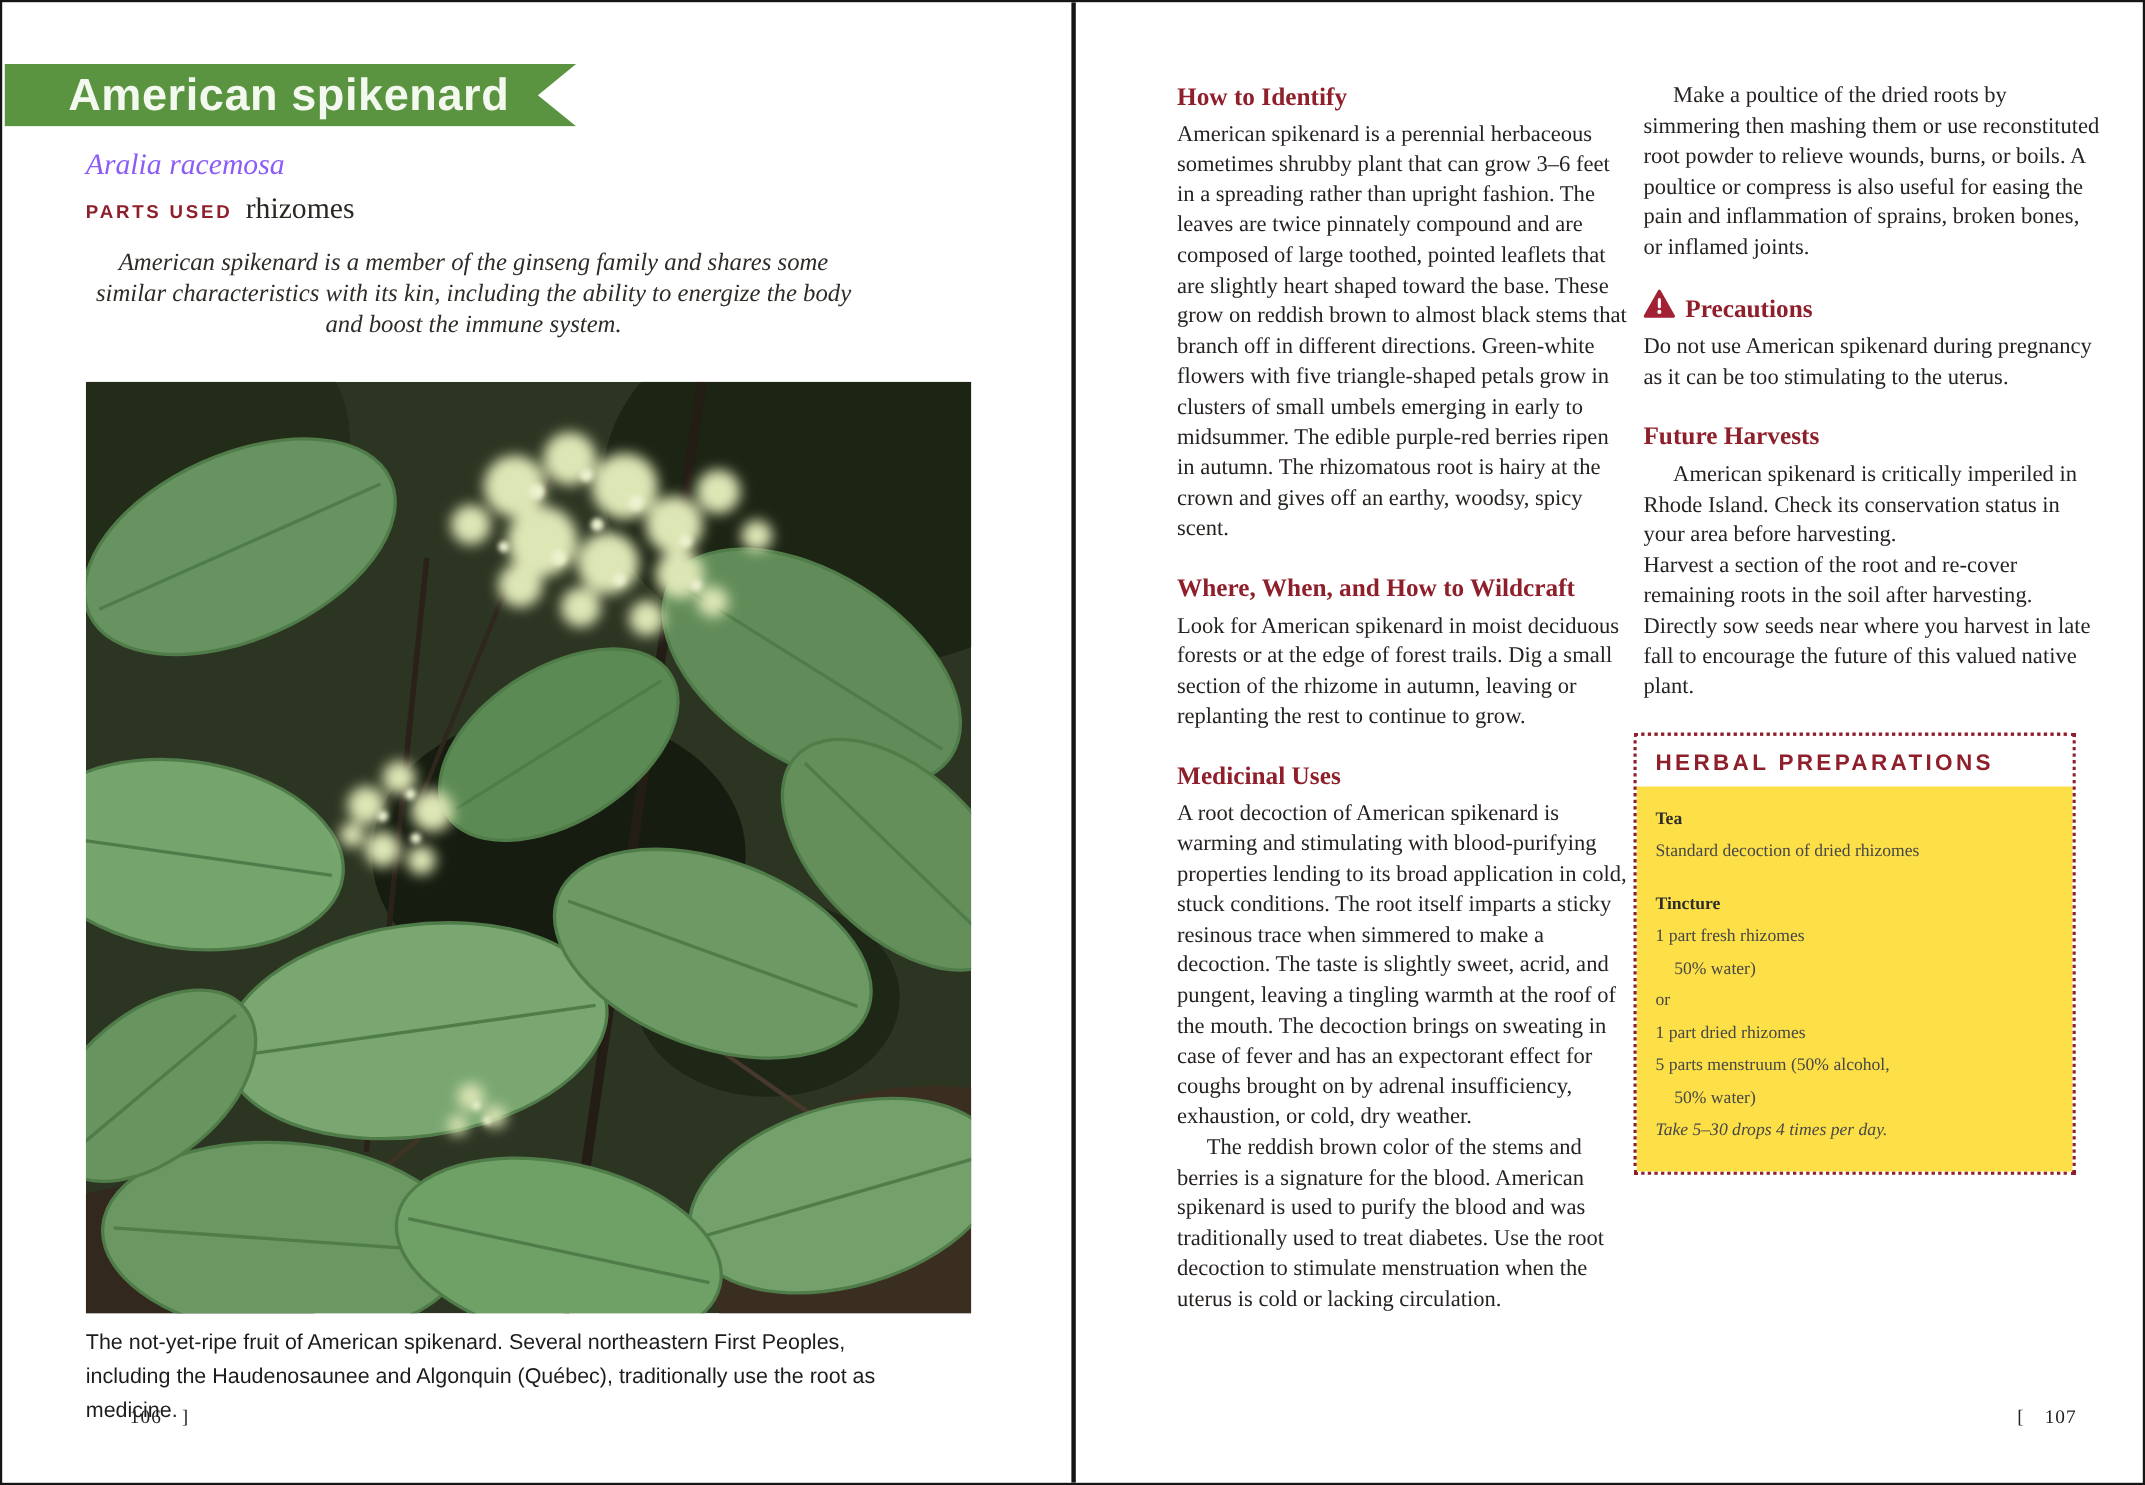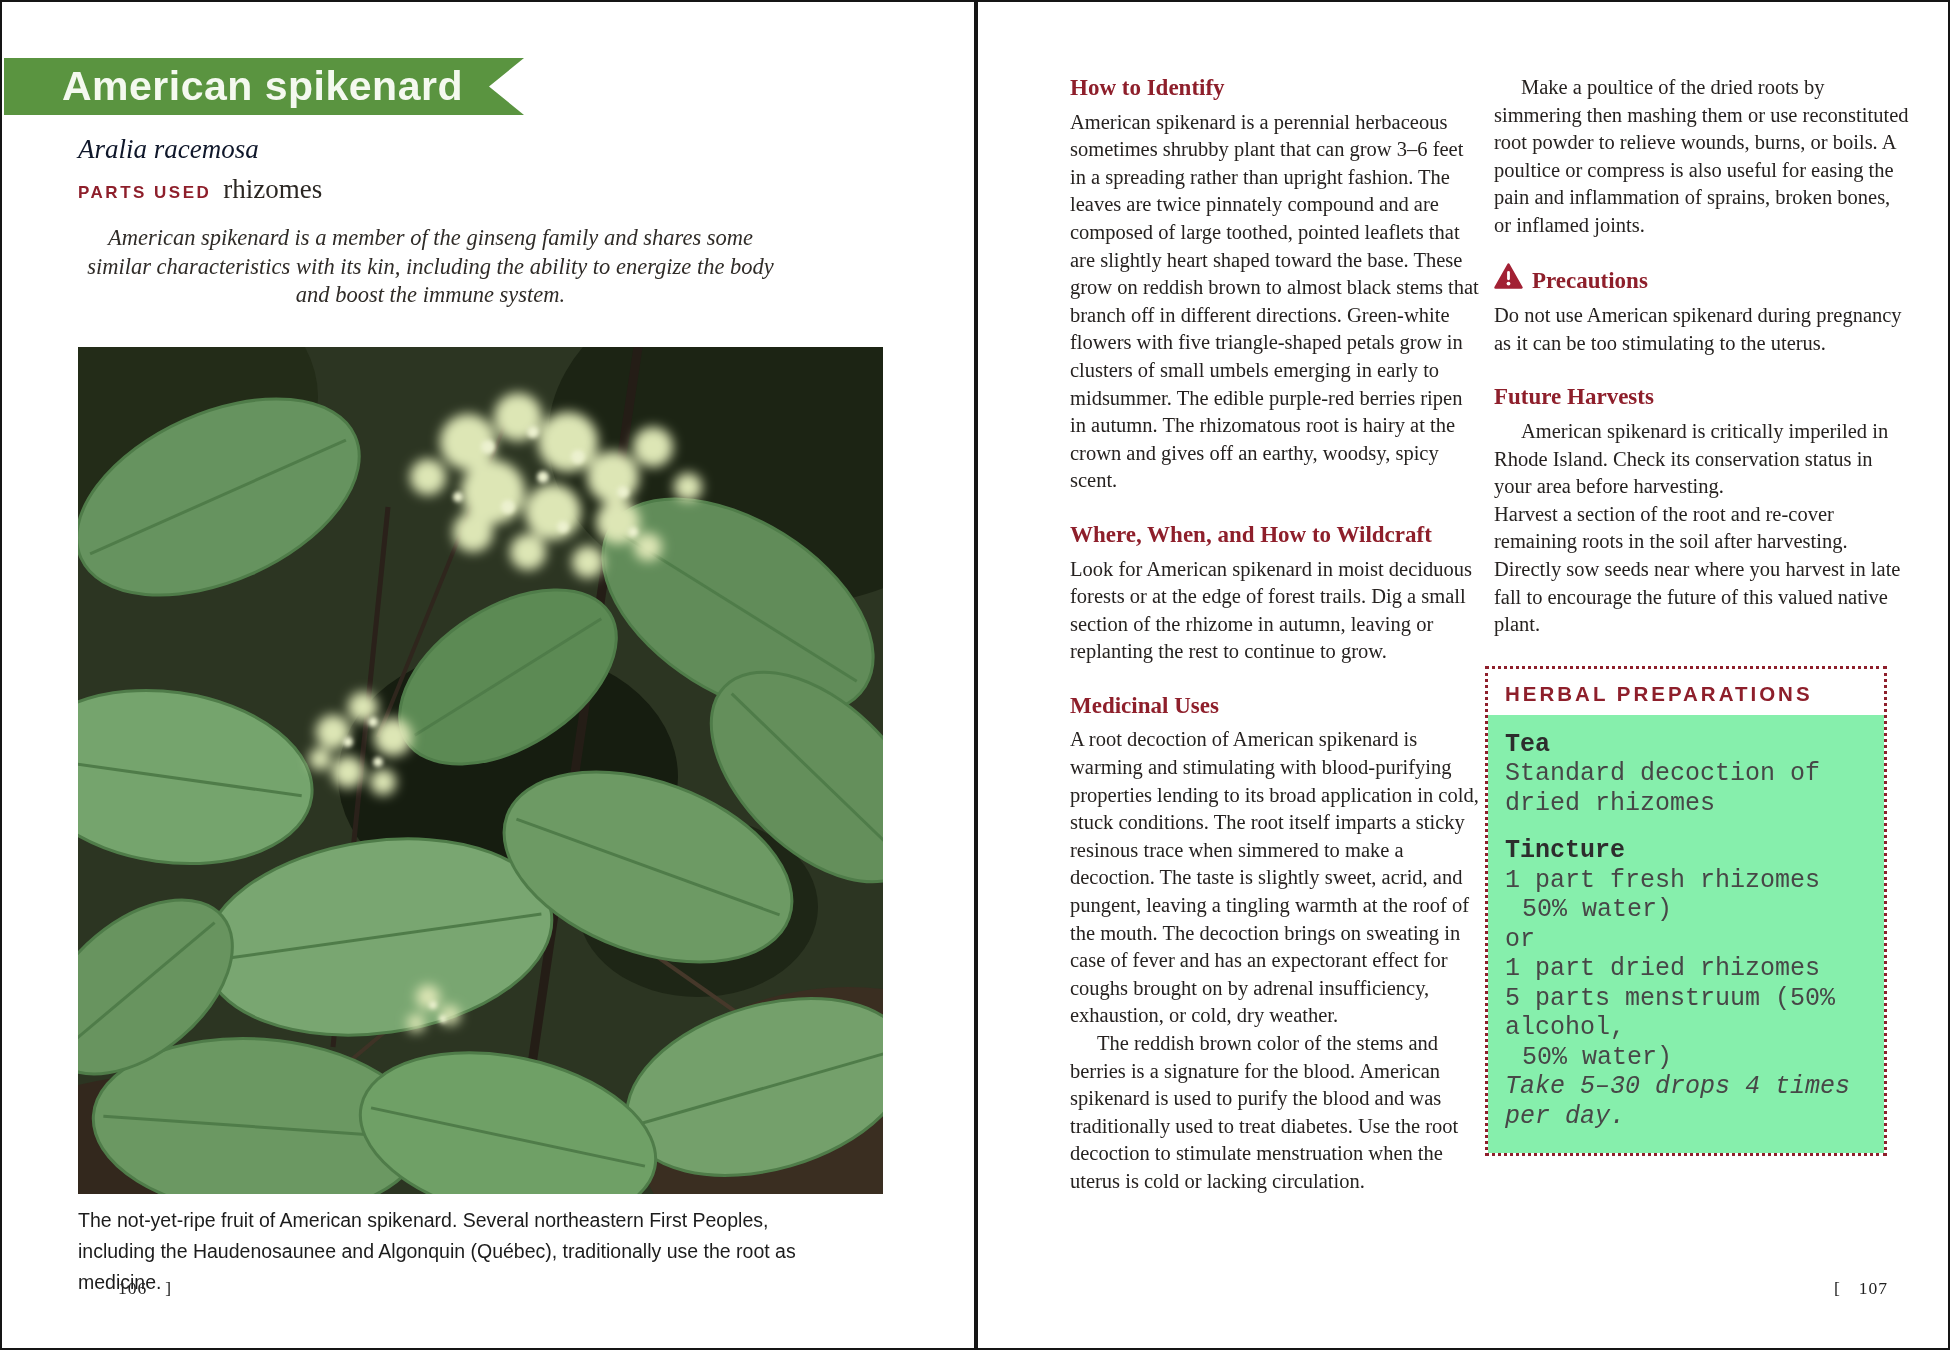--- a/index.html
+++ b/index.html
@@ -14,21 +14,21 @@
   .page-left{position:absolute;left:0;top:0;width:1076px;height:100%;}
   .banner{
     position:absolute;left:2px;top:56px;width:520px;height:57px;
     background:#5a9440;display:flex;align-items:center;padding-left:58px;box-sizing:border-box;
     clip-path:polygon(0 0,100% 0,calc(100% - 35px) 50%,100% 100%,0 100%);
   }
   .banner-title{
     font-family:"Liberation Sans","DejaVu Sans",sans-serif;
     font-size:41px;font-weight:600;color:#f4f9ef;letter-spacing:.5px;line-height:1;
   }
-  .latin{position:absolute;left:76px;top:132px;font-style:italic;font-size:27px;color:#0f172a;}
+  .latin{position:absolute;left:76px;top:132px;font-style:italic;font-size:27px;color:#8b5cf6;}
   .parts-row{position:absolute;left:76px;top:172px;display:flex;align-items:baseline;gap:12px;}
   .parts-label{
     font-family:"Liberation Sans","DejaVu Sans",sans-serif;font-weight:700;
     font-size:17px;letter-spacing:2.5px;color:#8e1f2b;
   }
   .parts-value{font-size:27px;color:#2b2723;}
   .intro{
     position:absolute;left:76px;top:222px;width:705px;
     font-style:italic;font-size:22.5px;line-height:28.5px;color:#2f2b27;text-align:center;
   }
@@ -65,23 +65,23 @@
   .herb-box{
     box-sizing:border-box;width:402px;margin-left:-9px;margin-top:27px;
     border:3px dotted #8e1f2b;background:#fff;
   }
   .herb-head{background:#ffffff;padding:13px 17px 9px 17px;}
   .herb-title{
     font-family:"Liberation Sans","DejaVu Sans",sans-serif;
     font-size:20.5px;font-weight:600;letter-spacing:3px;color:#8e1f2b;
   }
   .herb-content{
-    background:#86efac;padding:15px 17px 22px 17px;
-    font-family:Liberation Mono, monospace;
-    font-size:25px;line-height:29.5px;color:#474747;
+    background:#fde047;padding:15px 17px 22px 17px;
+    font-family:Liberation Serif, serif;
+    font-size:16px;line-height:29.5px;color:#474747;
   }
   .prep-label{font-weight:700;color:#2d2d2d;}
   .prep-gap{height:18px;}
   .prep-line.cont{padding-left:17px;}
   .prep-dosage{font-style:italic;}
 </style>
 </head>
 <body>
 
 <div class="spread">

